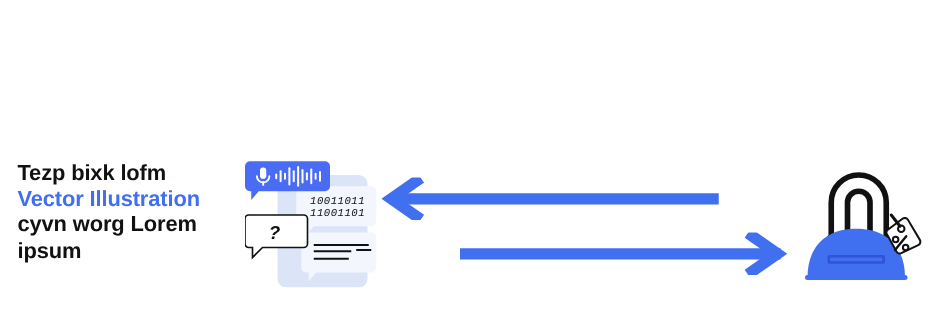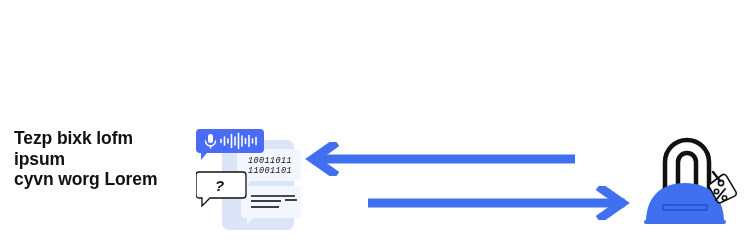--- a/index.html
+++ b/index.html
@@ -69,22 +69,23 @@
   }
   .bag-illo svg { display: block; }
 </style>
 </head>
 <body>
 
 <div id="stage">
 
   <div class="text-block">
     <div class="text-line">Tezp bixk lofm</div>
+    <div class="text-line accent">Vector Illustration</div>
+    <div class="text-line">cyvn worg Lorem</div>
     <div class="text-line">ipsum</div>
-    <div class="text-line">cyvn worg Lorem</div>
   </div>
 
   <div class="chat-illo">
     <svg width="108" height="102" viewBox="0 0 108 102" xmlns="http://www.w3.org/2000/svg">
 
       <rect x="26" y="12" width="72" height="90" rx="7" ry="7" fill="#dce4f7"></rect>
 
       <g>
         <path d="M45 21 h56 a4 4 0 0 1 4 4 v24 a4 4 0 0 1 -4 4 h-46 l-6 7 v-7 h-4
                  a4 4 0 0 1 -4 -4 v-24 a4 4 0 0 1 4 -4 z" fill="#f3f6fd"></path>

